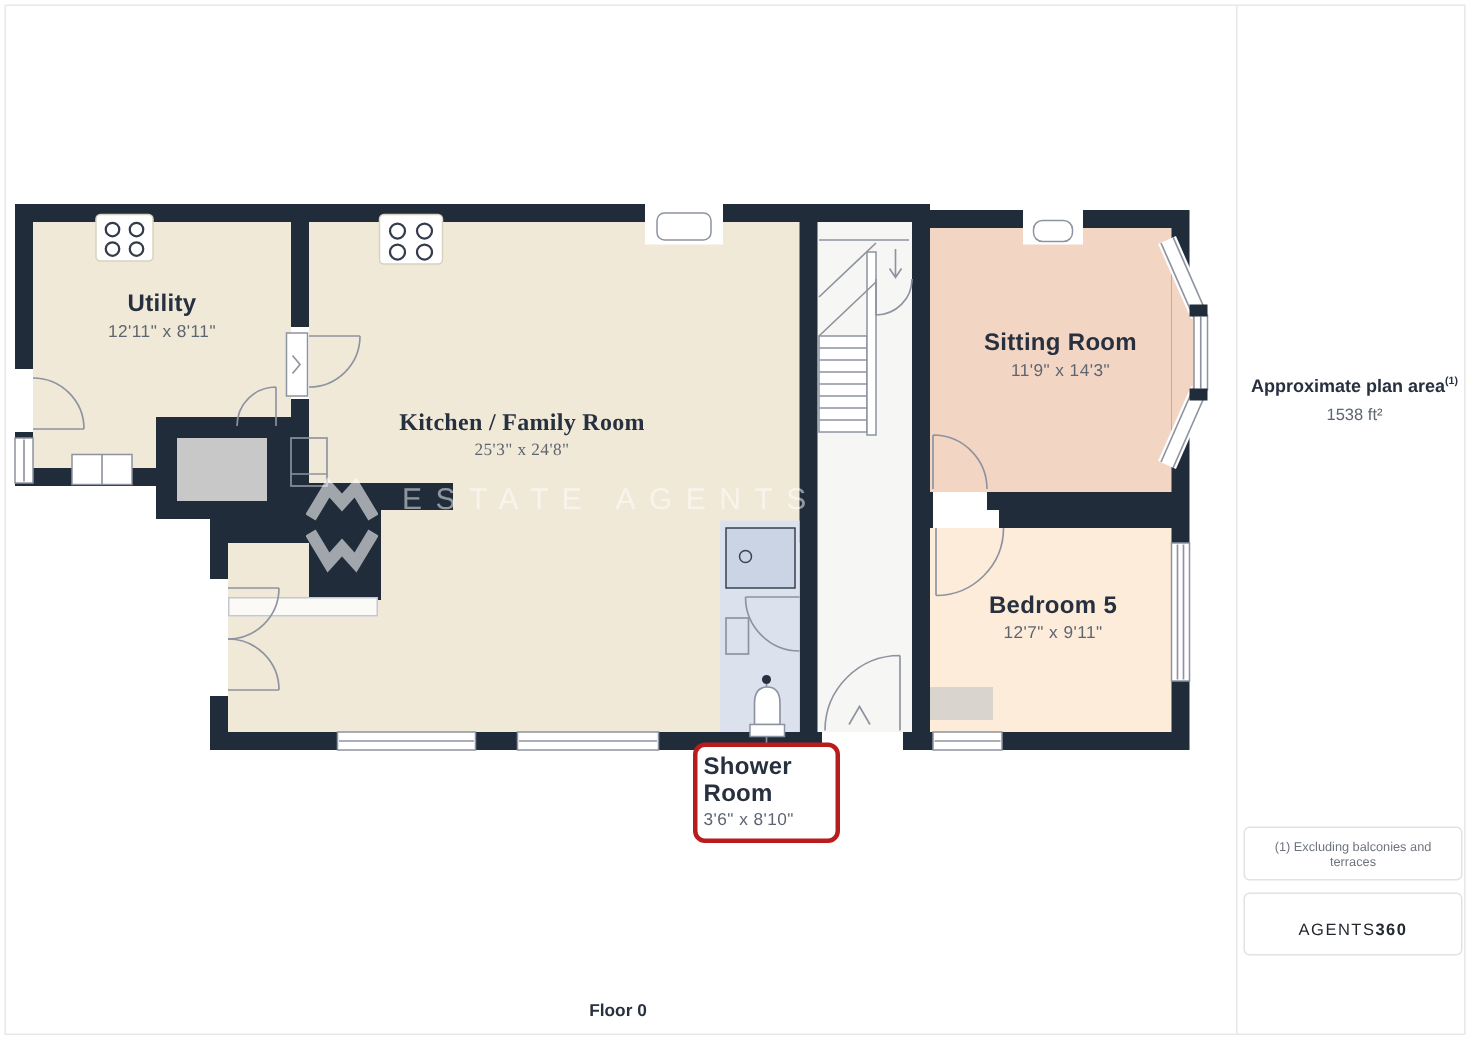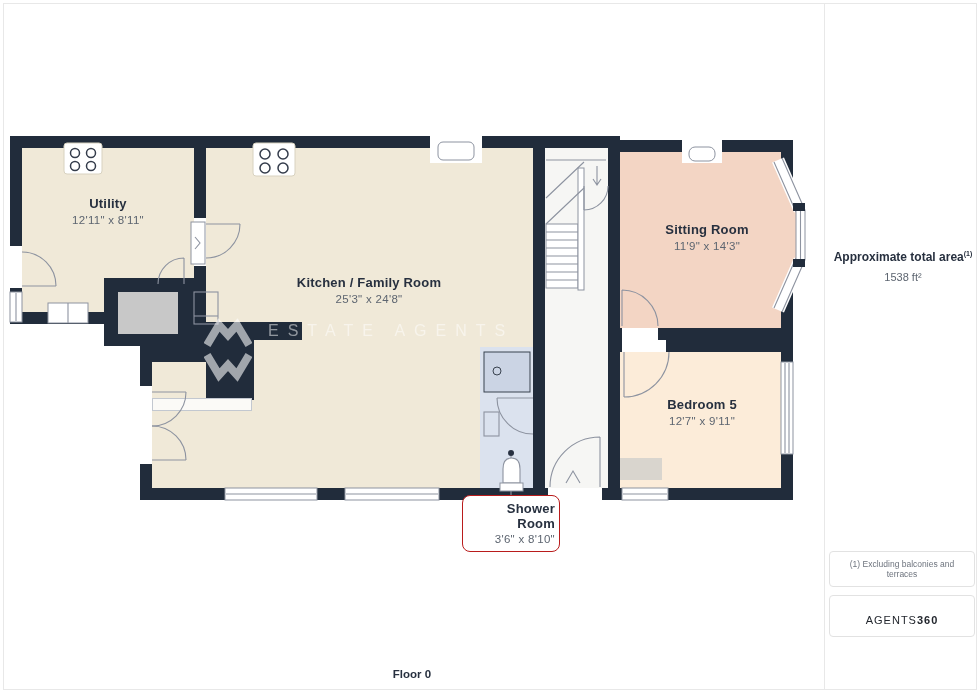--- a/index.html
+++ b/index.html
@@ -2,29 +2,29 @@
 <html style="--wall: #212c3b; --cream: #f0e9d8; --salmon: #f3d5c4; --peach: #fcecd9; --shower: #dbe2ee; --hall: #f6f6f4; --chimney: #c8c8c8; --mat: #d9d5ce; --line: #8d93a0; --navy: #27303f; --dim: #5d6570; --muted: #6e747e; --divider: #e8e8e8;"><head>
 <meta charset="utf-8">
 <style>
   html,body{margin:0;padding:0;background:#fff;}
   .page{position:relative;width:980px;height:693px;background:#fff;overflow:hidden;
         font-family:"Liberation Sans","DejaVu Sans",sans-serif;}
   .frame{position:absolute;left:3px;top:3px;right:3px;bottom:3px;border:1px solid var(--divider,#e8e8e8);pointer-events:none;}
   .w{position:absolute;background:var(--wall,#212c3b);}
   .fill{position:absolute;}
   .room-label{position:absolute;transform:translate(-50%,-50%);text-align:center;white-space:nowrap;}
-  .rname{font-size:13px;font-weight:700;color:var(--navy,#27303f);letter-spacing:.2px;}
+  .rname{font-size:16px;font-weight:700;color:var(--navy,#27303f);letter-spacing:.2px;}
   .rdims{font-size:11.5px;color:var(--dim,#5d6570);margin-top:3px;letter-spacing:.3px;}
   .callout{position:absolute;left:462px;top:495px;width:98px;box-sizing:border-box;background:#fff;
-           border:1px solid #b91c1c;border-radius:8px;padding:5px 4px 6px;text-align:right;z-index:6;}
+           border:3px solid #b91c1c;border-radius:8px;padding:5px 4px 6px;text-align:left;z-index:6;}
   .watermark{position:absolute;left:204px;top:314px;display:flex;align-items:flex-start;gap:16px;z-index:5;pointer-events:none;}
   .wm-text{display:flex;flex-direction:column;}
   .wm-brand{font-family:"DejaVu Serif","Liberation Serif",serif;font-size:45px;line-height:1.05;
             color:rgba(255,255,255,0.62);white-space:nowrap;}
-  .wm-tag{font-size:16px;letter-spacing:9px;color:rgba(255,255,255,0.5);margin-top:8px;white-space:nowrap;text-align:right;}
+  .wm-tag{font-size:20px;letter-spacing:9px;color:rgba(255,255,255,0.5);margin-top:8px;white-space:nowrap;text-align:right;}
   .sidebar{position:absolute;left:824px;top:4px;width:156px;height:685px;border-left:1px solid var(--divider,#e8e8e8);}
   .area-block{position:absolute;left:0;top:246px;width:100%;text-align:center;}
   .area-label{font-size:12px;font-weight:700;color:var(--navy,#27303f);}
   .area-label sup{font-size:7px;}
   .area-value{font-size:11px;color:var(--dim,#5d6570);margin-top:7px;}
   .note-box{position:absolute;left:4px;width:146px;box-sizing:border-box;border:1px solid #e2e2e2;
             border-radius:4px;color:var(--muted,#6e747e);text-align:center;background:#fff;}
   .note-1{top:547px;height:36px;display:flex;align-items:center;justify-content:center;font-size:8.5px;padding:0 6px;}
   .note-2{top:591px;padding:9px 9px 8px;font-size:8.8px;line-height:1.48;}
   .brand-row{margin-top:7px;font-size:11px;color:#23272e;letter-spacing:1px;}
@@ -215,42 +215,42 @@
     </svg>
     <div class="wm-text">
       <div class="wm-tag">ESTATE AGENTS</div>
     </div>
   </div>
 
   <div class="room-label" style="left:108px;top:211px;">
     <div class="rname">Utility</div>
     <div class="rdims">12'11" x 8'11"</div>
   </div>
-  <div class="room-label" style="left:369px;top:290px;">
+  <div class="room-label" style="left:348px;top:290px;font-family:Liberation Serif, serif;">
     <div class="rname">Kitchen / Family Room</div>
     <div class="rdims">25'3" x 24'8"</div>
   </div>
   <div class="room-label" style="left:707px;top:237px;">
     <div class="rname">Sitting Room</div>
     <div class="rdims">11'9" x 14'3"</div>
   </div>
   <div class="room-label" style="left:702px;top:412px;">
     <div class="rname">Bedroom 5</div>
     <div class="rdims">12'7" x 9'11"</div>
   </div>
 
   <div class="callout">
     <div class="rname">Shower Room</div>
     <div class="rdims" style="margin-top:2px;">3'6" x 8'10"</div>
   </div>
 
   <div class="sidebar">
     <div class="area-block">
       <div class="area-label">
-        <span>Approximate total area</span><sup>(1)</sup>
+        <span>Approximate plan area</span><sup>(1)</sup>
       </div>
       <div class="area-value">1538 ft²</div>
     </div>
     <div class="note-box note-1">
       <span>(1) Excluding balconies and terraces</span>
     </div>
     <div class="note-box note-2">
       <div class="brand-row">
         <span class="b1">AGENTS</span><span class="b2">360</span>
       </div>

